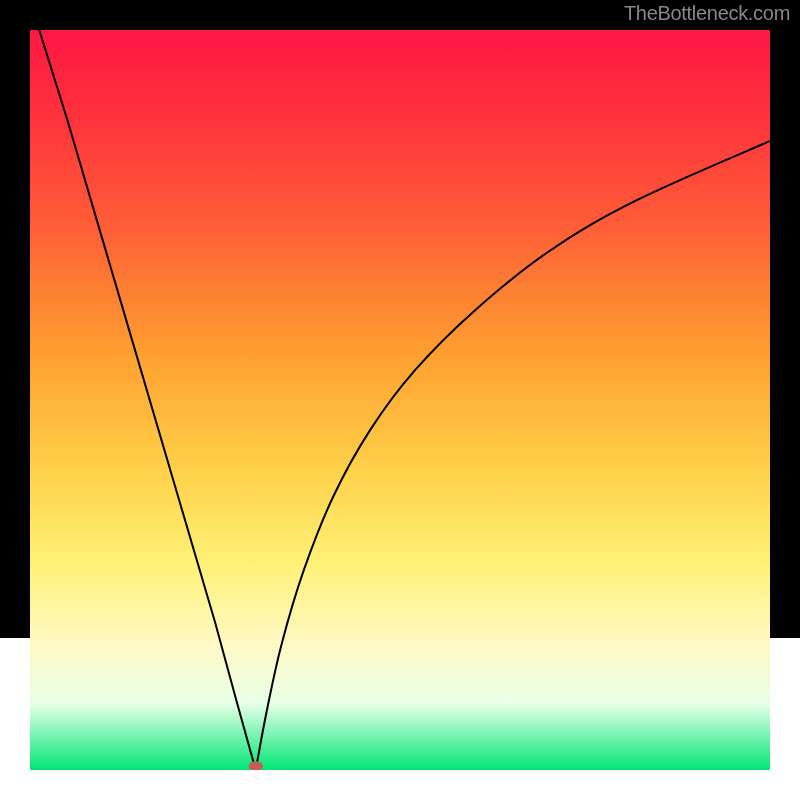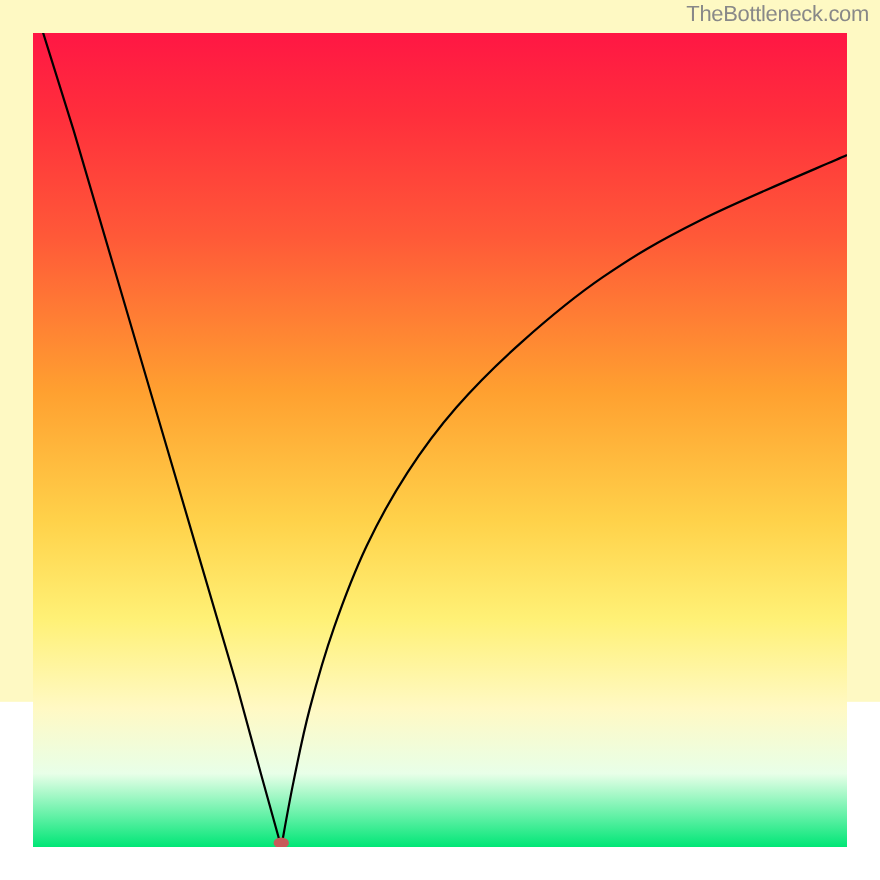--- a/index.html
+++ b/index.html
@@ -5,21 +5,21 @@
   * { margin: 0; padding: 0; box-sizing: border-box; }
   body {
     width: 800px;
     height: 800px;
     overflow: hidden;
     font-family: Arial, Helvetica, sans-serif;
   }
   .outer-frame {
     width: 800px;
     height: 638px;
-    background: #fef9c3;
+    background: #000000;
     position: relative;
   }
   .watermark {
     position: absolute;
     top: 2px;
     right: 10px;
     color: #888;
     font-size: 20px;
     font-weight: 500;
     letter-spacing: -0.3px;

